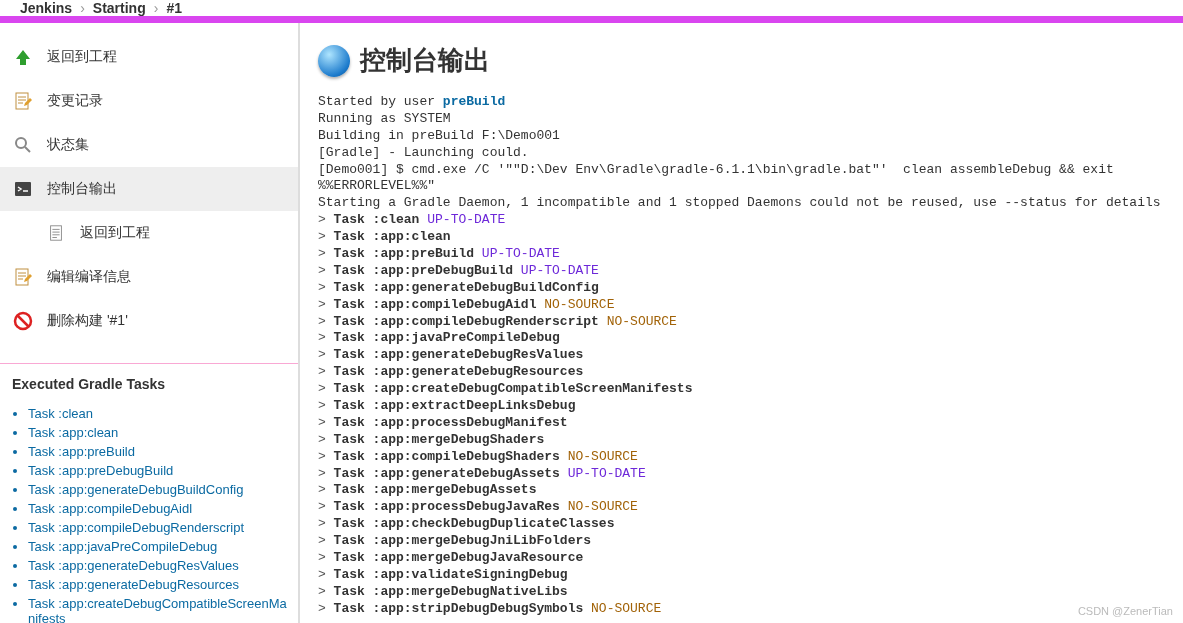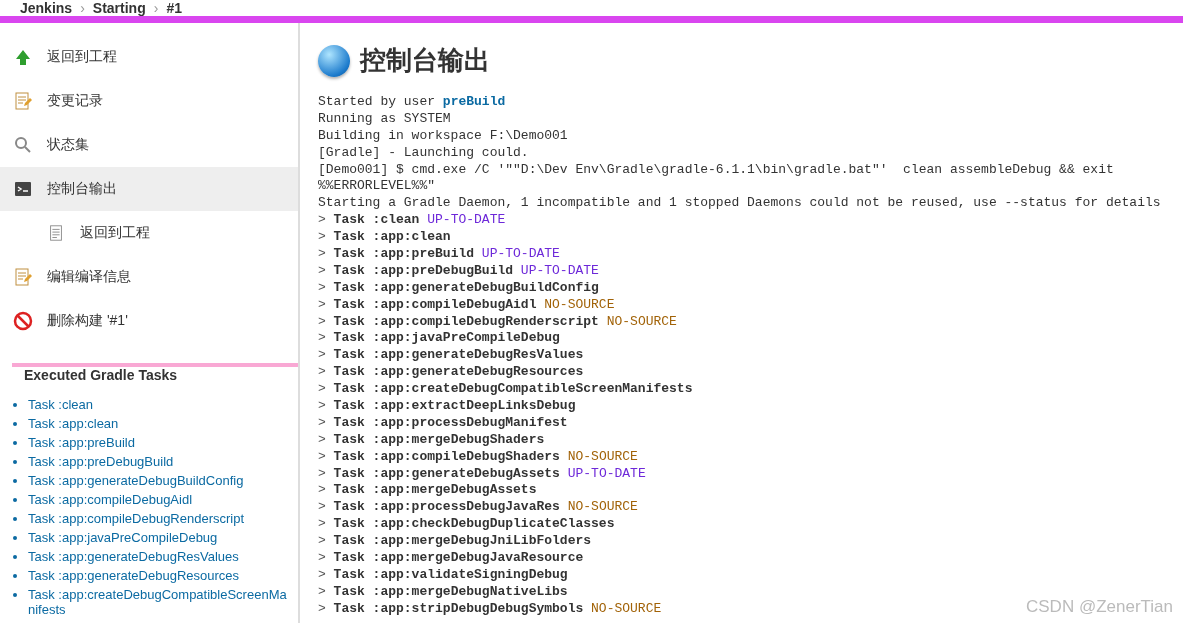--- a/index.html
+++ b/index.html
@@ -7,34 +7,34 @@
 .breadcrumb { display: flex; align-items: flex-start; padding: 0 12px; border-bottom: 7px solid #d946ef; }
 .breadcrumb-item { font-weight: bold; color: #333; padding: 0 8px; }
 .breadcrumb-sep { color: #999; }
 .layout { display: flex; }
 .sidebar { width: 300px; border-right: 2px solid #ddd; min-height: 590px; }
 .nav-list { list-style: none; padding: 12px 0; }
 .nav-item { display: flex; align-items: center; padding: 10px 11px; cursor: pointer; }
 .nav-item.selected { background: #eee; }
 .nav-item .icon { width: 24px; height: 24px; margin-right: 12px; display: flex; align-items: center; justify-content: center; }
 .nav-sub { padding-left: 44px; }
-.section-title { font-weight: bold; padding: 0 12px 8px; border-top: 4px solid #f9a8d4; margin-top: 8px; margin-left: 12px; }
+.section-title { font-weight: bold; padding: 12px 12px 8px; border-top: 1px solid #f9a8d4; margin-top: 8px; }
 .task-list { list-style: disc; padding: 4px 10px 10px 28px; }
 .task-list li { color: #0b6aa2; font-size: 13px; padding: 2px 0; cursor: pointer; word-break: break-all; }
 .main { flex: 1; padding: 20px 18px; }
 .page-title-row { display: flex; align-items: center; margin-bottom: 16px; }
 .bulb { width: 32px; height: 32px; border-radius: 50%; background: radial-gradient(circle at 35% 30%, #aee5ff, #1b7acc 70%, #0d4b85); margin-right: 10px; box-shadow: 0 2px 3px rgba(0,0,0,.3); }
 .page-title { font-size: 26px; font-weight: bold; }
 .console { font-family: "Courier New", SimSun, monospace; font-size: 13px; line-height: 1.3; white-space: pre-wrap; word-break: break-word; }
 .console a.user { color: #0b6aa2; text-decoration: none; font-weight: bold; }
 .task-line .gt { color: #555; }
 .task-line .bold { font-weight: bold; }
 .task-line .status-uptodate { color: #6d28d9; }
 .task-line .status-nosource { color: #a16207; }
-.watermark { position: fixed; bottom: 6px; right: 10px; color: #bbb; font-size: 17px; }
+.watermark { position: fixed; bottom: 6px; right: 10px; color: #bbb; font-size: 11px; }
 </style>
 </head>
 <body>
 
 <div class="breadcrumb">
   <span class="breadcrumb-item">Jenkins</span>
   <span class="breadcrumb-sep">›</span>
   <span class="breadcrumb-item">Starting</span>
   <span class="breadcrumb-sep">›</span>
   <span class="breadcrumb-item">#1</span>
@@ -125,21 +125,21 @@
   </div>
 
   <div class="main">
     <div class="page-title-row">
       <div class="bulb"></div>
       <h1 class="page-title">控制台输出</h1>
     </div>
 
     <div class="console" id="console"><span>Started by user </span><a class="user">preBuild</a>
 <span>Running as SYSTEM</span>
-<span>Building in workspace F:\Demo001</span>
+<span>Building in preBuild F:\Demo001</span>
 <span>[Gradle] - Launching could.</span>
 <span>[Demo001] $ cmd.exe /C '""D:\Dev Env\Gradle\gradle-6.1.1\bin\gradle.bat"'  clean assembleDebug &amp;&amp; exit %%ERRORLEVEL%%"</span>
 <span>Starting a Gradle Daemon, 1 incompatible and 1 stopped Daemons could not be reused, use --status for details</span>
 <div class="task-line"><span class="gt">&gt; </span><span class="bold">Task :clean</span> <span class="status-uptodate">UP-TO-DATE</span></div><div class="task-line"><span class="gt">&gt; </span><span class="bold">Task :app:clean</span></div><div class="task-line"><span class="gt">&gt; </span><span class="bold">Task :app:preBuild</span> <span class="status-uptodate">UP-TO-DATE</span></div><div class="task-line"><span class="gt">&gt; </span><span class="bold">Task :app:preDebugBuild</span> <span class="status-uptodate">UP-TO-DATE</span></div><div class="task-line"><span class="gt">&gt; </span><span class="bold">Task :app:generateDebugBuildConfig</span></div><div class="task-line"><span class="gt">&gt; </span><span class="bold">Task :app:compileDebugAidl</span> <span class="status-nosource">NO-SOURCE</span></div><div class="task-line"><span class="gt">&gt; </span><span class="bold">Task :app:compileDebugRenderscript</span> <span class="status-nosource">NO-SOURCE</span></div><div class="task-line"><span class="gt">&gt; </span><span class="bold">Task :app:javaPreCompileDebug</span></div><div class="task-line"><span class="gt">&gt; </span><span class="bold">Task :app:generateDebugResValues</span></div><div class="task-line"><span class="gt">&gt; </span><span class="bold">Task :app:generateDebugResources</span></div><div class="task-line"><span class="gt">&gt; </span><span class="bold">Task :app:createDebugCompatibleScreenManifests</span></div><div class="task-line"><span class="gt">&gt; </span><span class="bold">Task :app:extractDeepLinksDebug</span></div><div class="task-line"><span class="gt">&gt; </span><span class="bold">Task :app:processDebugManifest</span></div><div class="task-line"><span class="gt">&gt; </span><span class="bold">Task :app:mergeDebugShaders</span></div><div class="task-line"><span class="gt">&gt; </span><span class="bold">Task :app:compileDebugShaders</span> <span class="status-nosource">NO-SOURCE</span></div><div class="task-line"><span class="gt">&gt; </span><span class="bold">Task :app:generateDebugAssets</span> <span class="status-uptodate">UP-TO-DATE</span></div><div class="task-line"><span class="gt">&gt; </span><span class="bold">Task :app:mergeDebugAssets</span></div><div class="task-line"><span class="gt">&gt; </span><span class="bold">Task :app:processDebugJavaRes</span> <span class="status-nosource">NO-SOURCE</span></div><div class="task-line"><span class="gt">&gt; </span><span class="bold">Task :app:checkDebugDuplicateClasses</span></div><div class="task-line"><span class="gt">&gt; </span><span class="bold">Task :app:mergeDebugJniLibFolders</span></div><div class="task-line"><span class="gt">&gt; </span><span class="bold">Task :app:mergeDebugJavaResource</span></div><div class="task-line"><span class="gt">&gt; </span><span class="bold">Task :app:validateSigningDebug</span></div><div class="task-line"><span class="gt">&gt; </span><span class="bold">Task :app:mergeDebugNativeLibs</span></div><div class="task-line"><span class="gt">&gt; </span><span class="bold">Task :app:stripDebugDebugSymbols</span> <span class="status-nosource">NO-SOURCE</span></div></div>
   </div>
 </div>
 
 <div class="watermark">CSDN @ZenerTian</div>
 
 </body></html>

